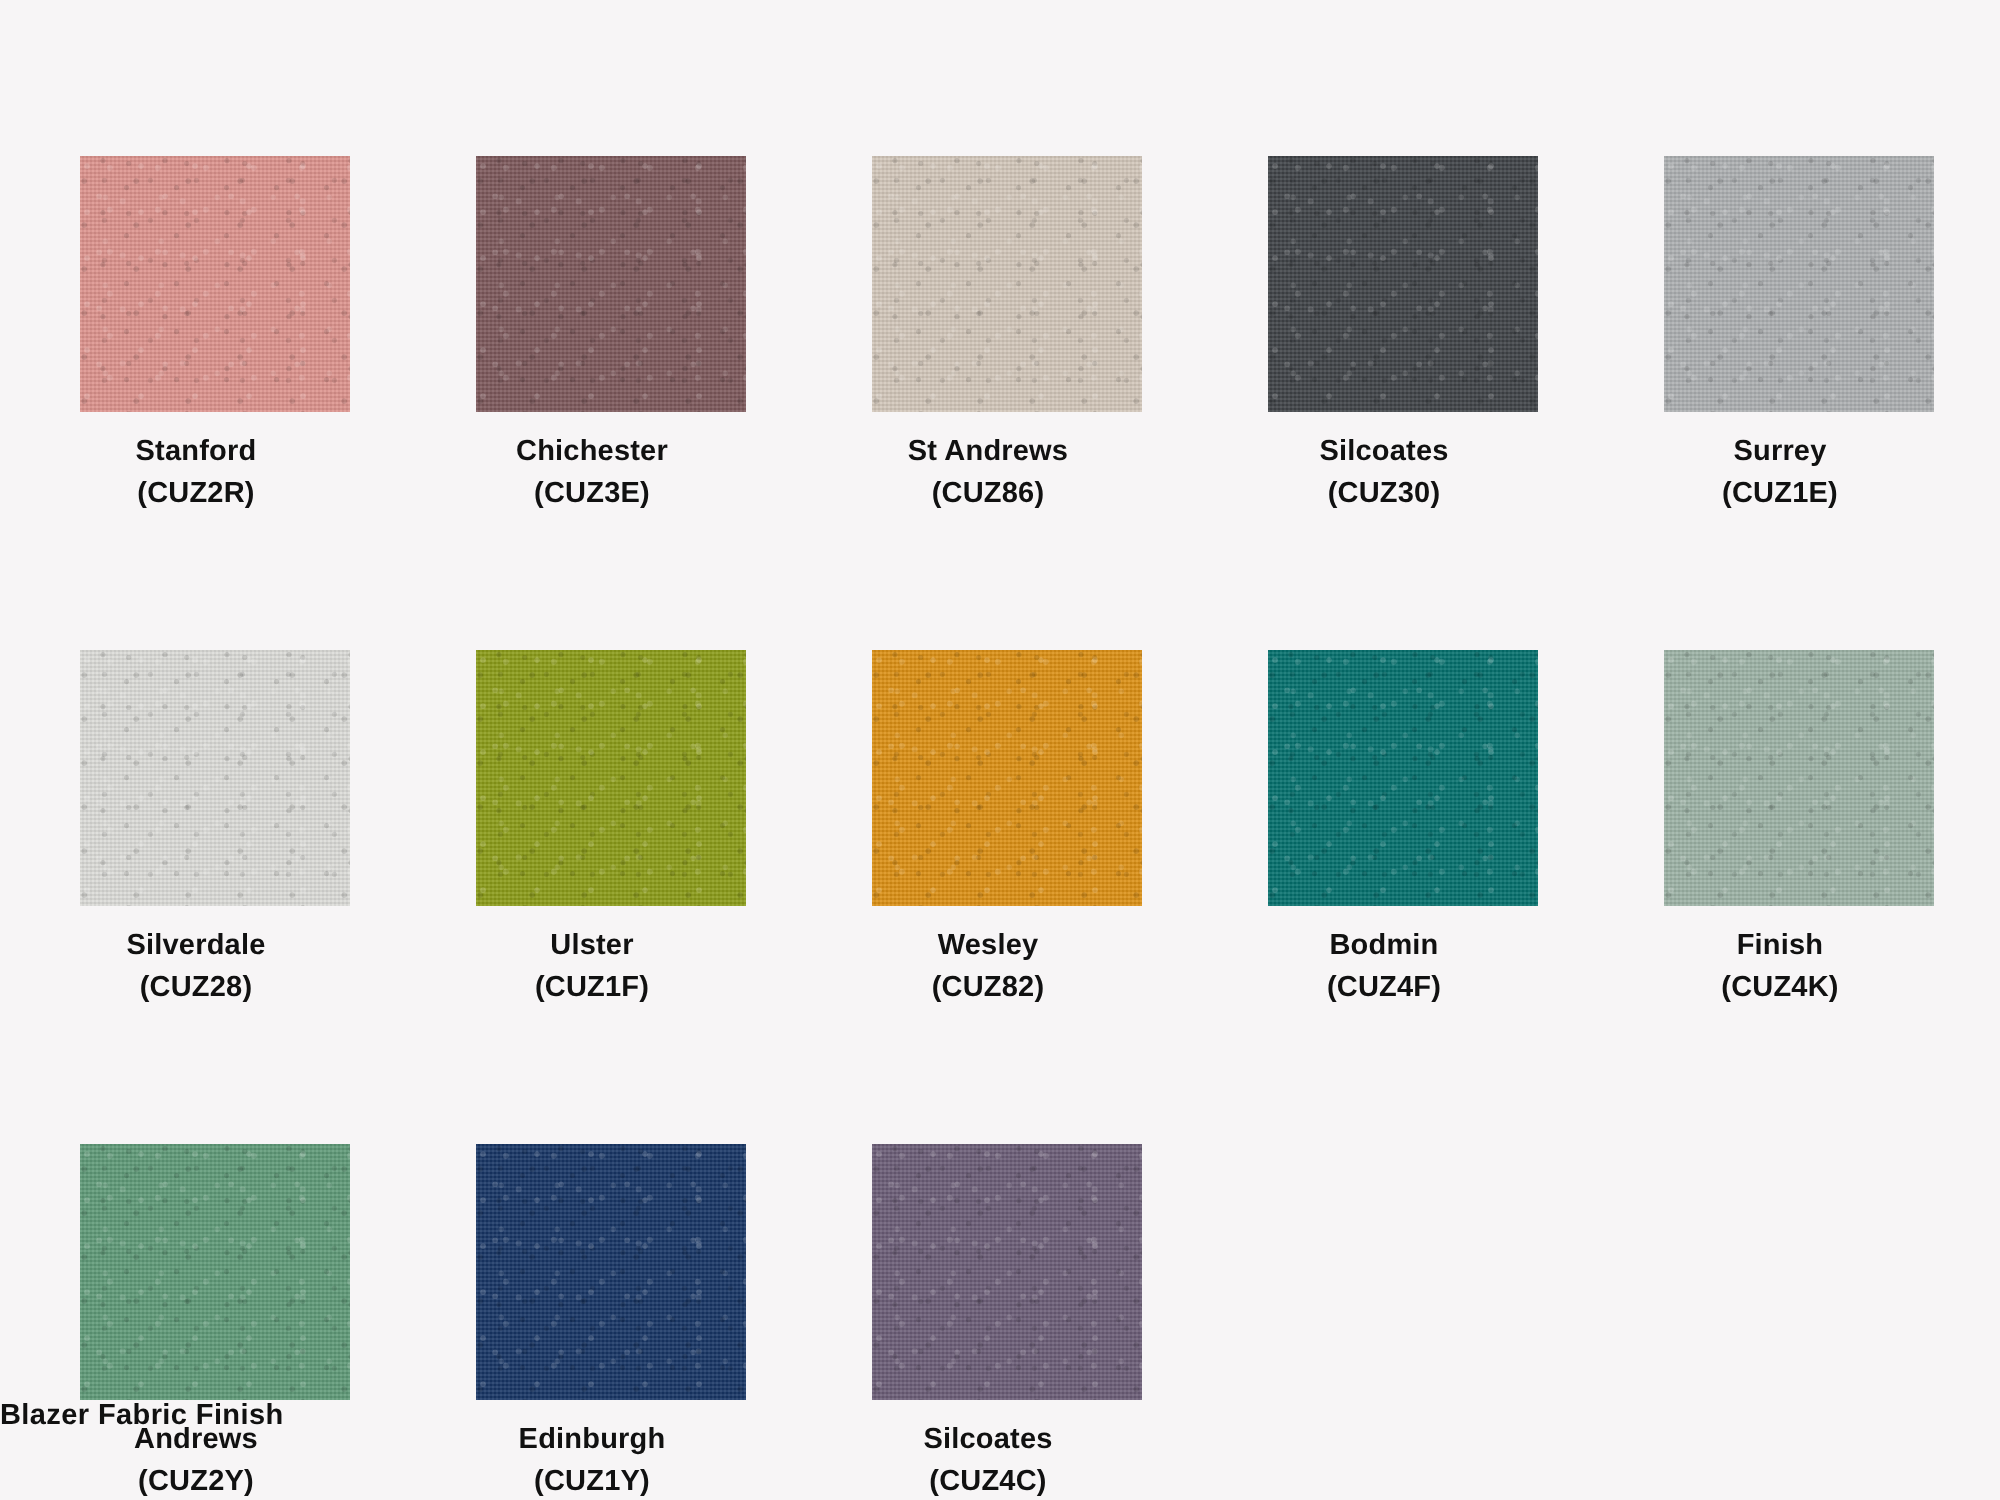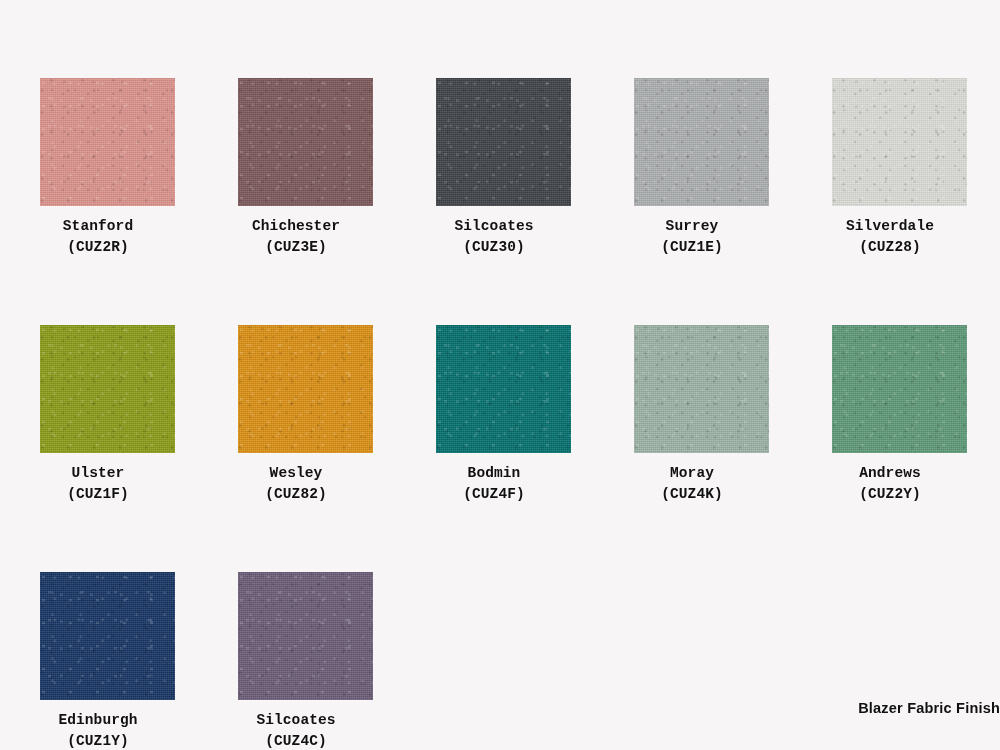--- a/index.html
+++ b/index.html
@@ -29,21 +29,20 @@
     width: 925px;
     display: grid;
     grid-template-columns: repeat(5, 135px);
     grid-column-gap: 63px;
     grid-row-gap: 67px;
   }
 
   .swatch-cell {
     width: 116px;
     position: relative;
-    font-family: Liberation Mono, monospace;
   }
 
   .swatch-chip {
     width: 135px;
     height: 128px;
     position: relative;
     overflow: hidden;
     background-color: #ccc;
   }
 
@@ -105,21 +104,21 @@
   .swatch-code {
     display: block;
     white-space: nowrap;
   }
 
   .board-footer {
     position: absolute;
     left: 0;
     right: 0;
     top: 700px;
-    text-align: right;
+    text-align: left;
     font-size: 14.5px;
     font-weight: bold;
     color: #111111;
     letter-spacing: 0.2px;
   }
 </style>
 </head>
 <body style="background: rgb(247, 245, 246);">
 
 <div id="swatch-board">
@@ -133,20 +132,27 @@
         </div>
       </div>
       <div class="swatch-cell">
         <div class="swatch-chip" style="background-color: rgb(125, 88, 91);"></div>
         <div class="swatch-caption">
           <span class="swatch-name">Chichester</span>
           <span class="swatch-code">(CUZ3E)</span>
         </div>
       </div>
       <div class="swatch-cell">
+        <div class="swatch-chip" style="background-color: rgb(211, 199, 186);"></div>
+        <div class="swatch-caption">
+          <span class="swatch-name">St Andrews</span>
+          <span class="swatch-code">(CUZ86)</span>
+        </div>
+      </div>
+      <div class="swatch-cell">
         <div class="swatch-chip" style="background-color: rgb(63, 67, 71);"></div>
         <div class="swatch-caption">
           <span class="swatch-name">Silcoates</span>
           <span class="swatch-code">(CUZ30)</span>
         </div>
       </div>
       <div class="swatch-cell">
         <div class="swatch-chip" style="background-color: rgb(173, 176, 178);"></div>
         <div class="swatch-caption">
           <span class="swatch-name">Surrey</span>
@@ -177,21 +183,21 @@
       <div class="swatch-cell">
         <div class="swatch-chip" style="background-color: rgb(4, 112, 109);"></div>
         <div class="swatch-caption">
           <span class="swatch-name">Bodmin</span>
           <span class="swatch-code">(CUZ4F)</span>
         </div>
       </div>
       <div class="swatch-cell">
         <div class="swatch-chip" style="background-color: rgb(157, 179, 166);"></div>
         <div class="swatch-caption">
-          <span class="swatch-name">Moray</span>
+          <span class="swatch-name">Finish</span>
           <span class="swatch-code">(CUZ4K)</span>
         </div>
       </div>
       <div class="swatch-cell">
         <div class="swatch-chip" style="background-color: rgb(95, 154, 120);"></div>
         <div class="swatch-caption">
           <span class="swatch-name">Andrews</span>
           <span class="swatch-code">(CUZ2Y)</span>
         </div>
       </div>

